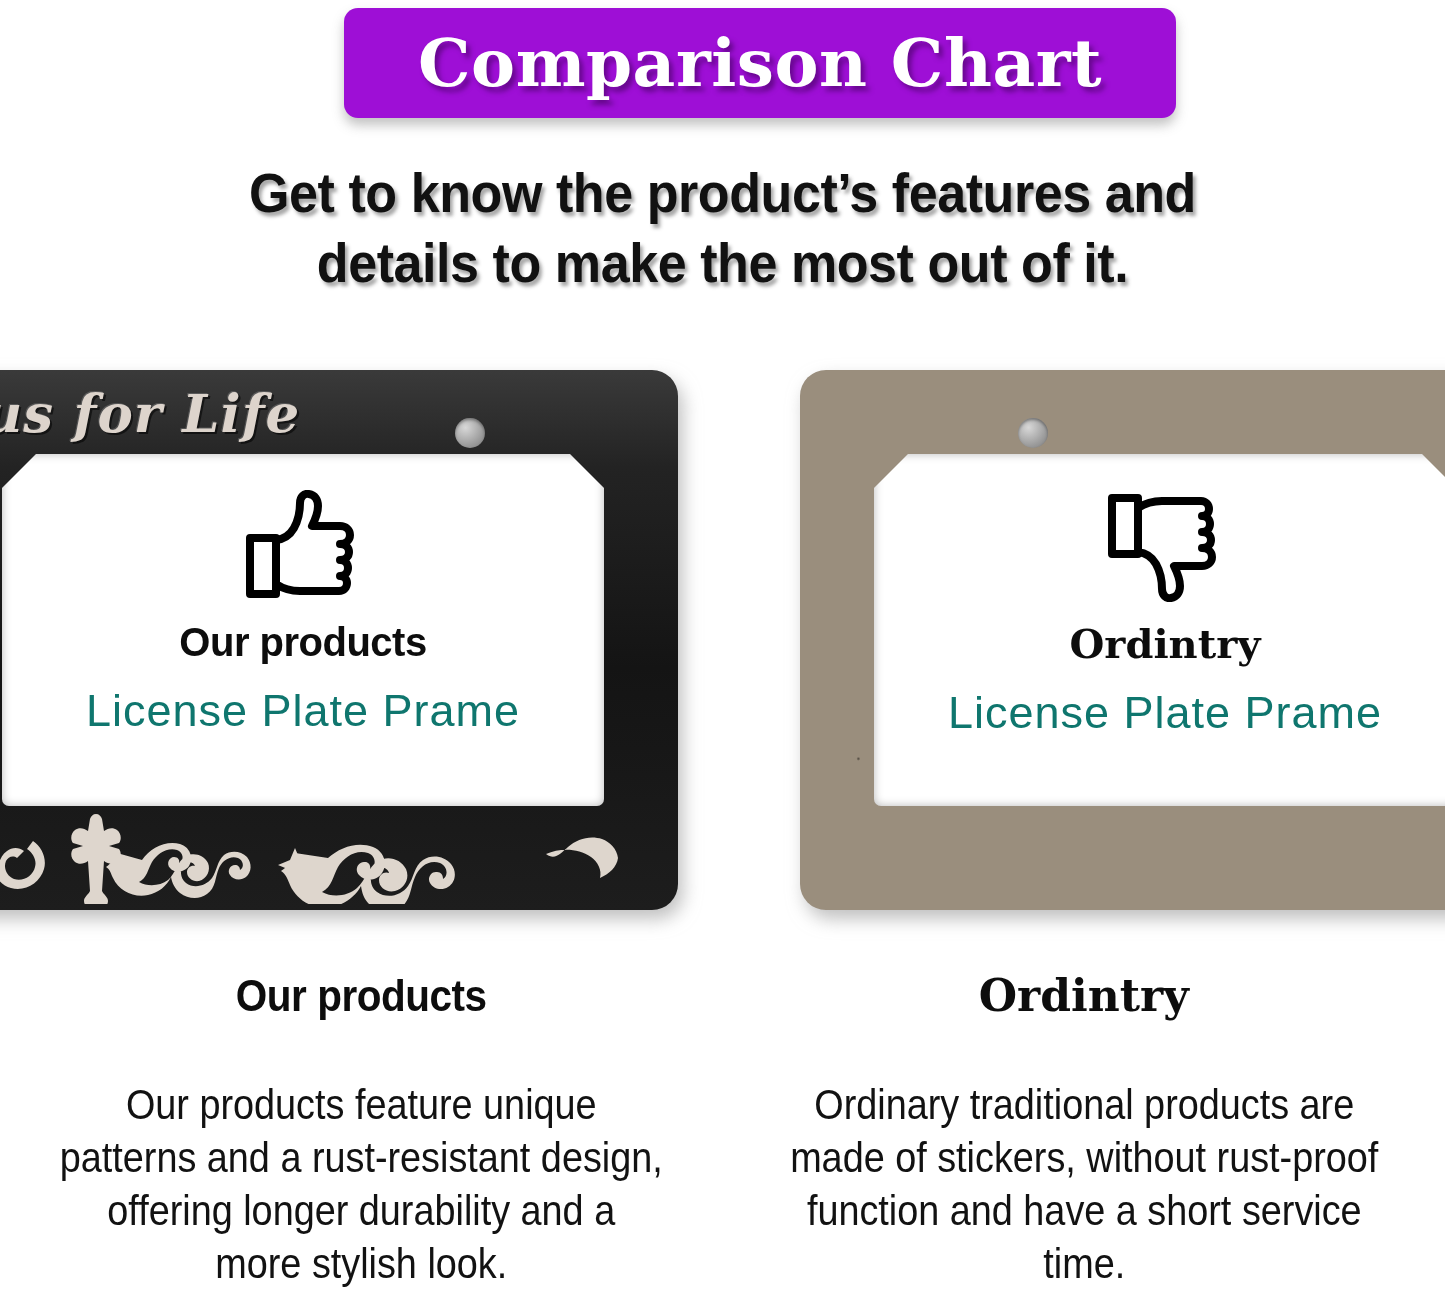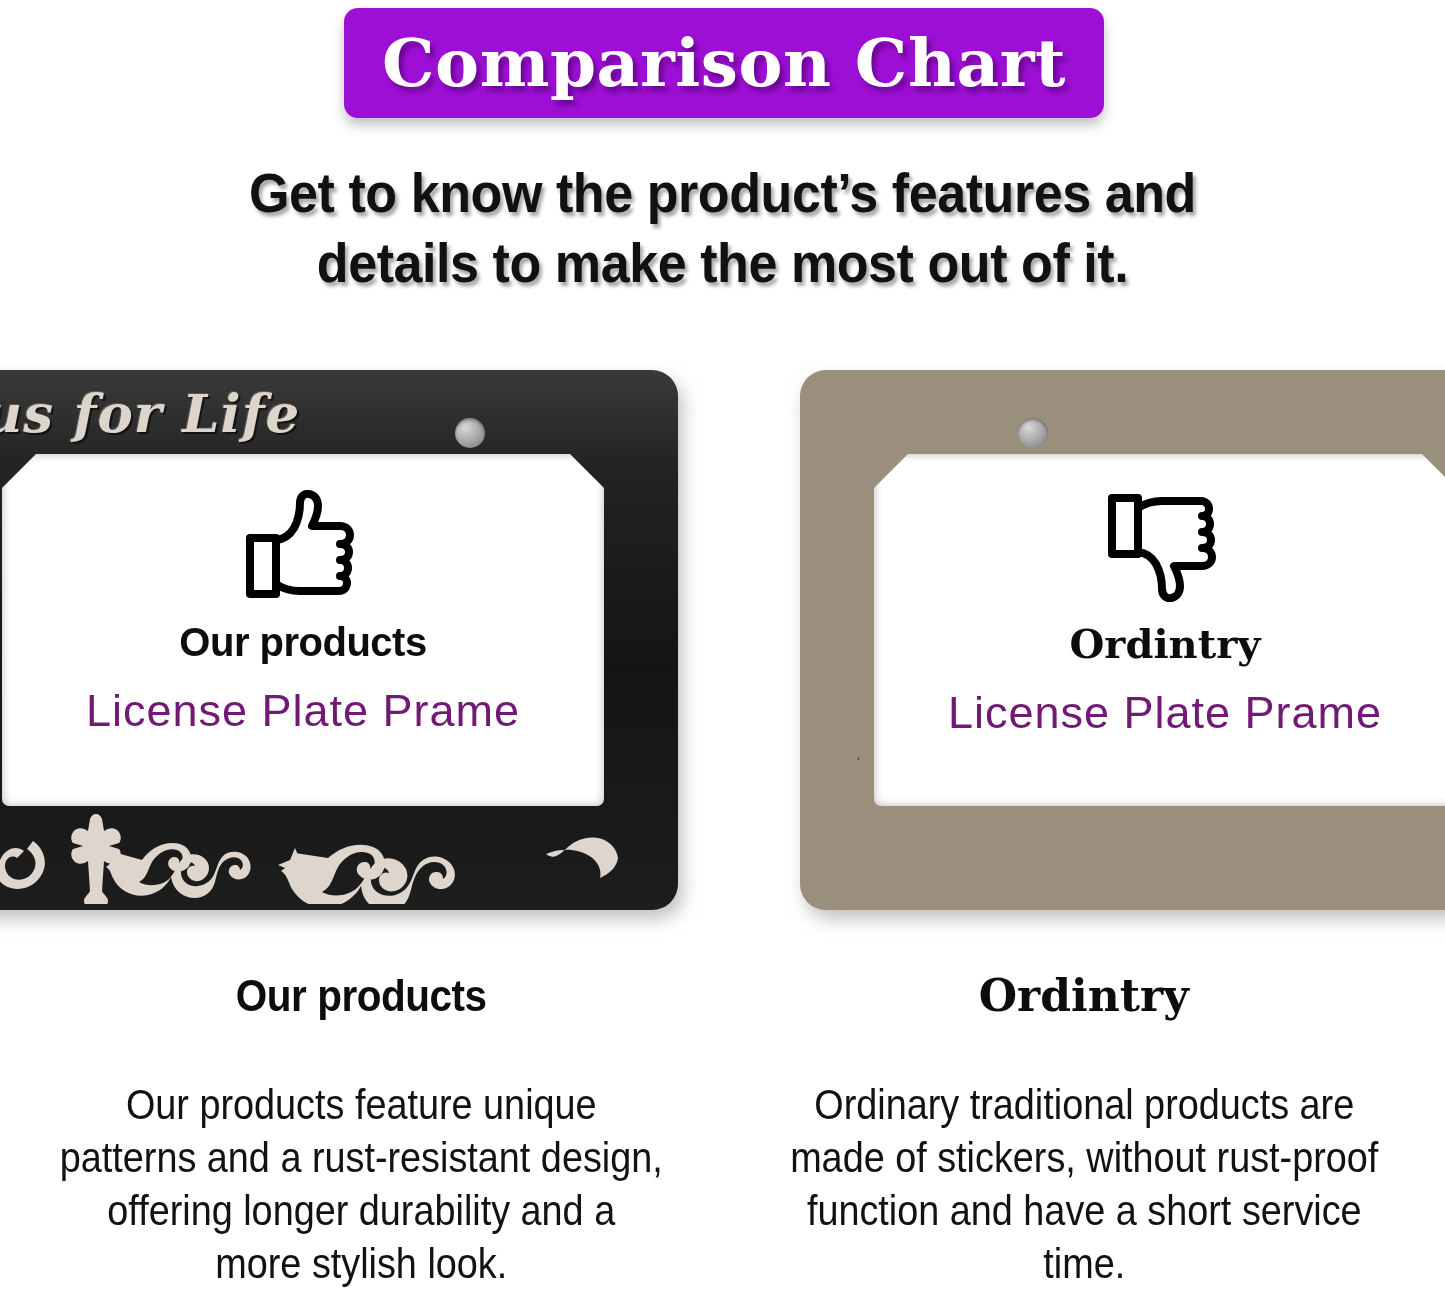--- a/index.html
+++ b/index.html
@@ -14,21 +14,21 @@
     overflow: hidden;
     font-family: "Liberation Sans", sans-serif;
     -webkit-font-smoothing: antialiased;
   }
 
   
   #title-banner {
     position: absolute;
     left: 344px;
     top: 8px;
-    width: 760px;
+    width: 832px;
     height: 110px;
     background: #9E0FD6;
     border-radius: 14px;
     box-shadow: 0 7px 12px rgba(120,120,120,0.45);
     display: flex;
     align-items: center;
     justify-content: center;
   }
   #title-banner .title-text {
     font-family: "DejaVu Serif", "Liberation Serif", serif;
@@ -229,21 +229,21 @@
   }
   .frame-label.serif {
     font-family: "DejaVu Serif", "Liberation Serif", serif;
     font-weight: 700;
   }
   .frame-sub {
     margin-top: 20px;
     font-family: "Liberation Sans", sans-serif;
     font-weight: 300;
     font-size: 45px;
-    color: #701a75;
+    color: #0f766e;
     letter-spacing: 1px;
   }
 
   
   #bottom-row {
     position: absolute;
     left: 0;
     top: 970px;
     width: 1445px;
     height: 344px;

